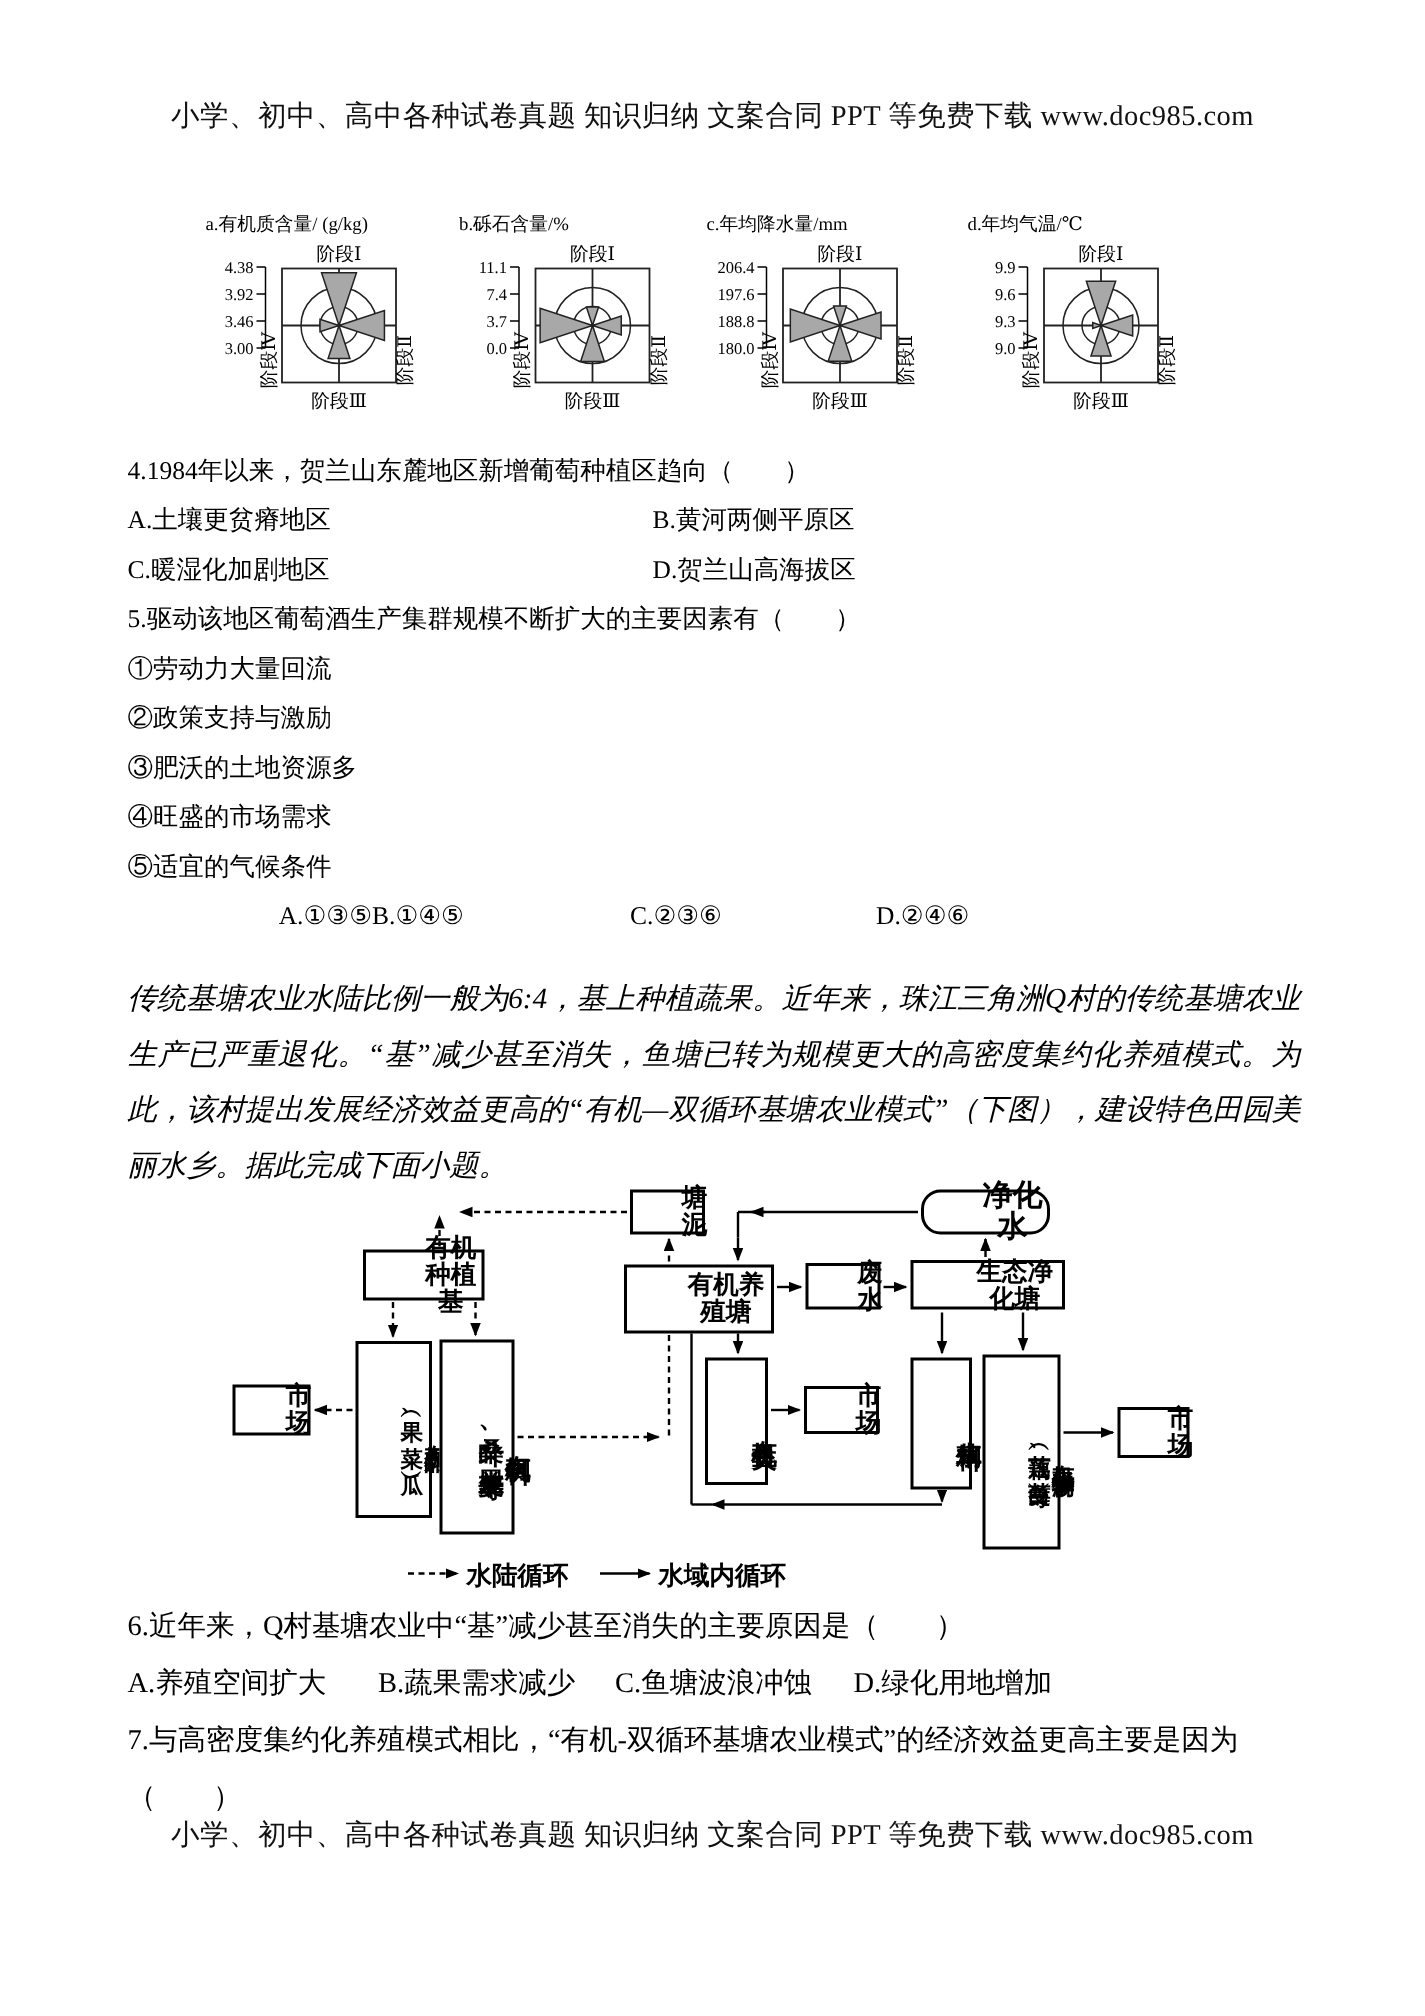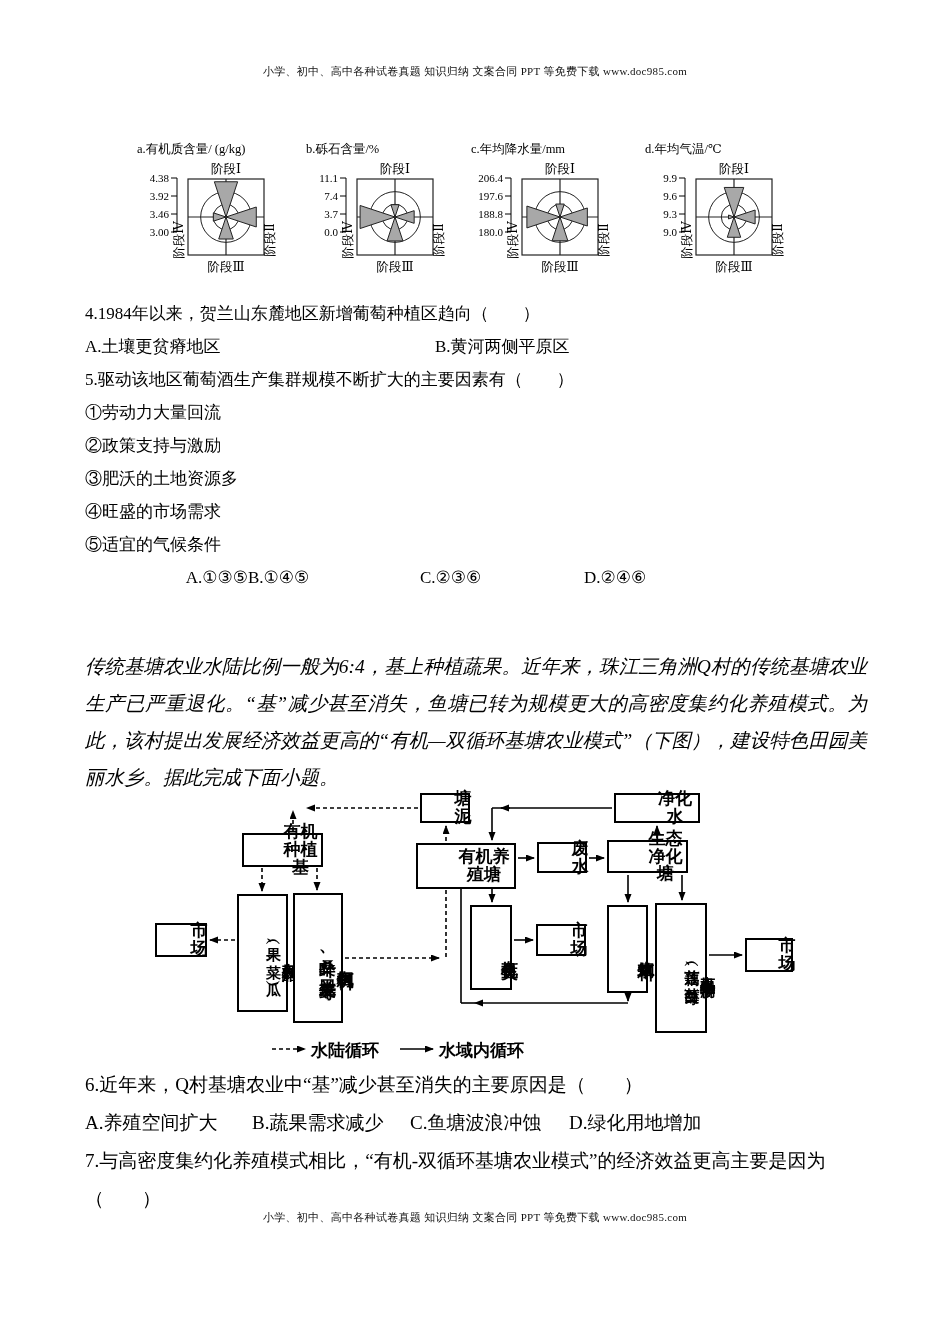--- a/index.html
+++ b/index.html
@@ -1,19 +1,19 @@
 <!DOCTYPE html>
 <html><head>
 <meta charset="utf-8">
 <style>
   html,body{margin:0;padding:0;background:#ffffff;}
   .page{position:relative;width:950px;height:1344px;background:#fff;color:#000;
         font-family:"Liberation Serif","DejaVu Serif",serif;overflow:hidden;}
   .header,.footer{position:absolute;left:0;width:100%;text-align:center;
-        font-size:11px;color:#111;letter-spacing:.3px;}
+        font-size:19px;color:#111;letter-spacing:.3px;}
   .header{top:64px;}
   .footer{top:1210px;}
   #charts{position:absolute;top:137px;left:0;width:950px;height:170px;}
   #charts svg{position:absolute;top:0;}
   #block1{position:absolute;top:297px;left:85px;width:800px;}
   #block1 .ln{margin:0;font-size:17px;line-height:33px;height:33px;white-space:nowrap;}
   #block2{position:absolute;top:1066px;left:85px;width:810px;}
   #block2 .ln{margin:0;font-size:19px;line-height:38px;height:38px;white-space:nowrap;}
   .o350{display:inline-block;width:350px;}
   .o163{display:inline-block;width:163px;text-align:right;}
@@ -122,20 +122,23 @@
         <text x="0" y="0" font-size="12.5" text-anchor="middle" font-family="&quot;Liberation Serif&quot;,&quot;DejaVu Serif&quot;,serif" fill="#000" transform="translate(141,103) rotate(-90)">阶段Ⅱ</text>
         <text x="93" y="134" font-size="12.5" text-anchor="middle" font-family="&quot;Liberation Serif&quot;,&quot;DejaVu Serif&quot;,serif" fill="#000">阶段Ⅲ</text>
         <text x="0" y="0" font-size="12.5" text-anchor="middle" font-family="&quot;Liberation Serif&quot;,&quot;DejaVu Serif&quot;,serif" fill="#000" transform="translate(50,103) rotate(-90)">阶段Ⅳ</text>
       </svg>
     </div>
 
   <div id="block1">
     <p class="ln">4.1984年以来，贺兰山东麓地区新增葡萄种植区趋向（　　）</p>
     <p class="ln">
       <span class="o350">A.土壤更贫瘠地区</span><span>B.黄河两侧平原区</span>
+    </p>
+    <p class="ln">
+      <span class="o350">C.暖湿化加剧地区</span><span>D.贺兰山高海拔区</span>
     </p>
     <p class="ln">5.驱动该地区葡萄酒生产集群规模不断扩大的主要因素有（　　）</p>
     <p class="ln">①劳动力大量回流</p>
     <p class="ln">②政策支持与激励</p>
     <p class="ln">③肥沃的土地资源多</p>
     <p class="ln">④旺盛的市场需求</p>
     <p class="ln">⑤适宜的气候条件</p>
     <p class="ln">
       <span class="o163">A.①③⑤</span><span class="o172">B.①④⑤</span><span class="o164">C.②③⑥</span><span>D.②④⑥</span>
     </p>
@@ -173,25 +176,25 @@
         <line x1="628" y1="218" x2="475" y2="218" stroke="#000" stroke-width="1.6" marker-end="url(#ah)"></line>
         <line x1="461" y1="218" x2="461" y2="91" stroke="#000" stroke-width="1.6" marker-end="url(#ah)"></line>
         <line x1="709" y1="170" x2="742" y2="170" stroke="#000" stroke-width="1.6" marker-end="url(#ah)"></line>
         <line x1="475" y1="218" x2="461" y2="218" stroke="#000" stroke-width="1.6"></line>
         <line x1="272" y1="264" x2="305" y2="264" stroke="#000" stroke-width="1.6" marker-end="url(#ah)" stroke-dasharray="4 3"></line>
         <line x1="400" y1="264" x2="433" y2="264" stroke="#000" stroke-width="1.6" marker-end="url(#ah)"></line>
       </svg>
     <span class="legend-label" style="left:311px;top:254px;">水陆循环</span>
     <span class="legend-label" style="left:439px;top:254px;">水域内循环</span>
   <div class="dbox" style="left: 420px; top: 8px; width: 50px; height: 30px; font-size: 17px;">塘泥</div>
-      <div class="dbox" style="left: 614px; top: 8px; width: 86px; height: 30px; font-size: 17px;">净化水</div>
+      <div class="dbox" style="left: 614px; top: 8px; width: 86px; height: 30px; font-size: 20px; border-radius: 13px;">净化水</div>
       <div class="dbox" style="left: 242px; top: 48px; width: 81px; height: 34px; font-size: 17px;">有机种植基</div>
       <div class="dbox" style="left: 416px; top: 58px; width: 100px; height: 46px; font-size: 17px;">有机养殖塘</div>
       <div class="dbox" style="left: 537px; top: 57px; width: 50px; height: 31px; font-size: 17px;">废水</div>
-      <div class="dbox" style="left: 607px; top: 55px; width: 81px; height: 33px; font-size: 17px;">生态净化塘</div>
+      <div class="dbox" style="left: 607px; top: 55px; width: 103px; height: 33px; font-size: 17px;">生态净化塘</div>
       <div class="dbox" style="left: 155px; top: 138px; width: 52px; height: 34px; font-size: 17px;">市场</div>
       <div class="dbox v" style="left: 237px; top: 109px; width: 51px; height: 118px; font-size: 15px;">有机农产品
 （果、菜、瓜）</div>
       <div class="dbox v" style="left: 293px; top: 108px; width: 50px; height: 130px; font-size: 17px;">有机饲料
 桑叶、黑麦草等</div>
       <div class="dbox v" style="left: 470px; top: 120px; width: 42px; height: 85px; font-size: 17px;">有机鱼类</div>
       <div class="dbox" style="left: 536px; top: 139px; width: 50px; height: 32px; font-size: 17px;">市场</div>
       <div class="dbox v" style="left: 607px; top: 120px; width: 41px; height: 88px; font-size: 17px;">水草饲料</div>
       <div class="dbox v" style="left: 655px; top: 118px; width: 52px; height: 130px; font-size: 15px;">有机水生经济作物
 （莲藕、茭白等）</div>

